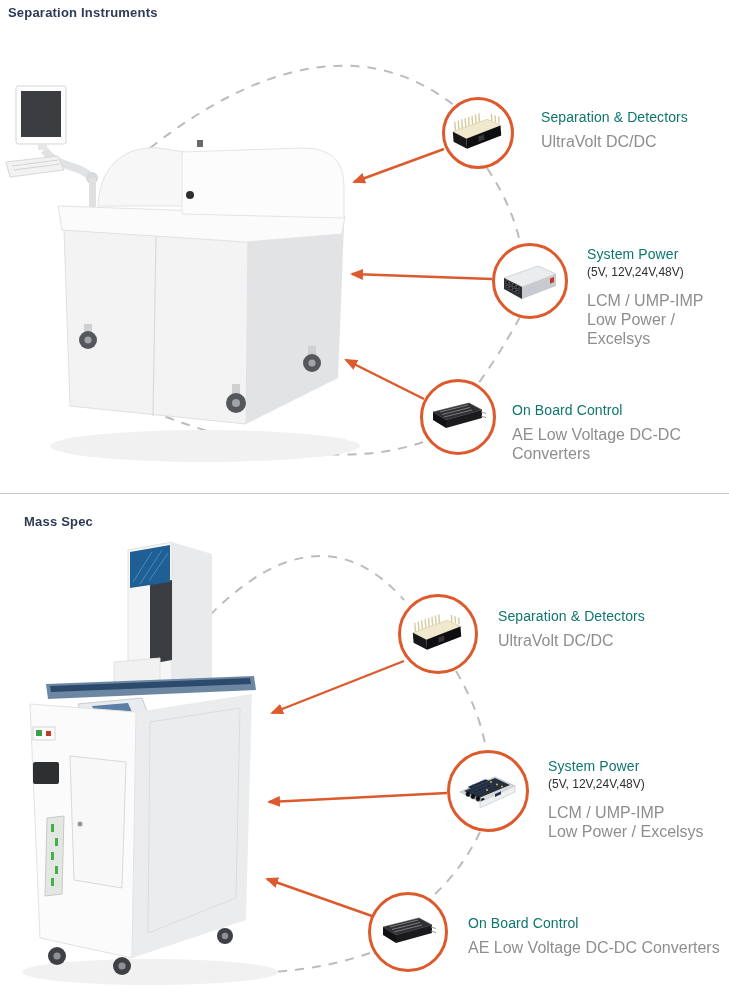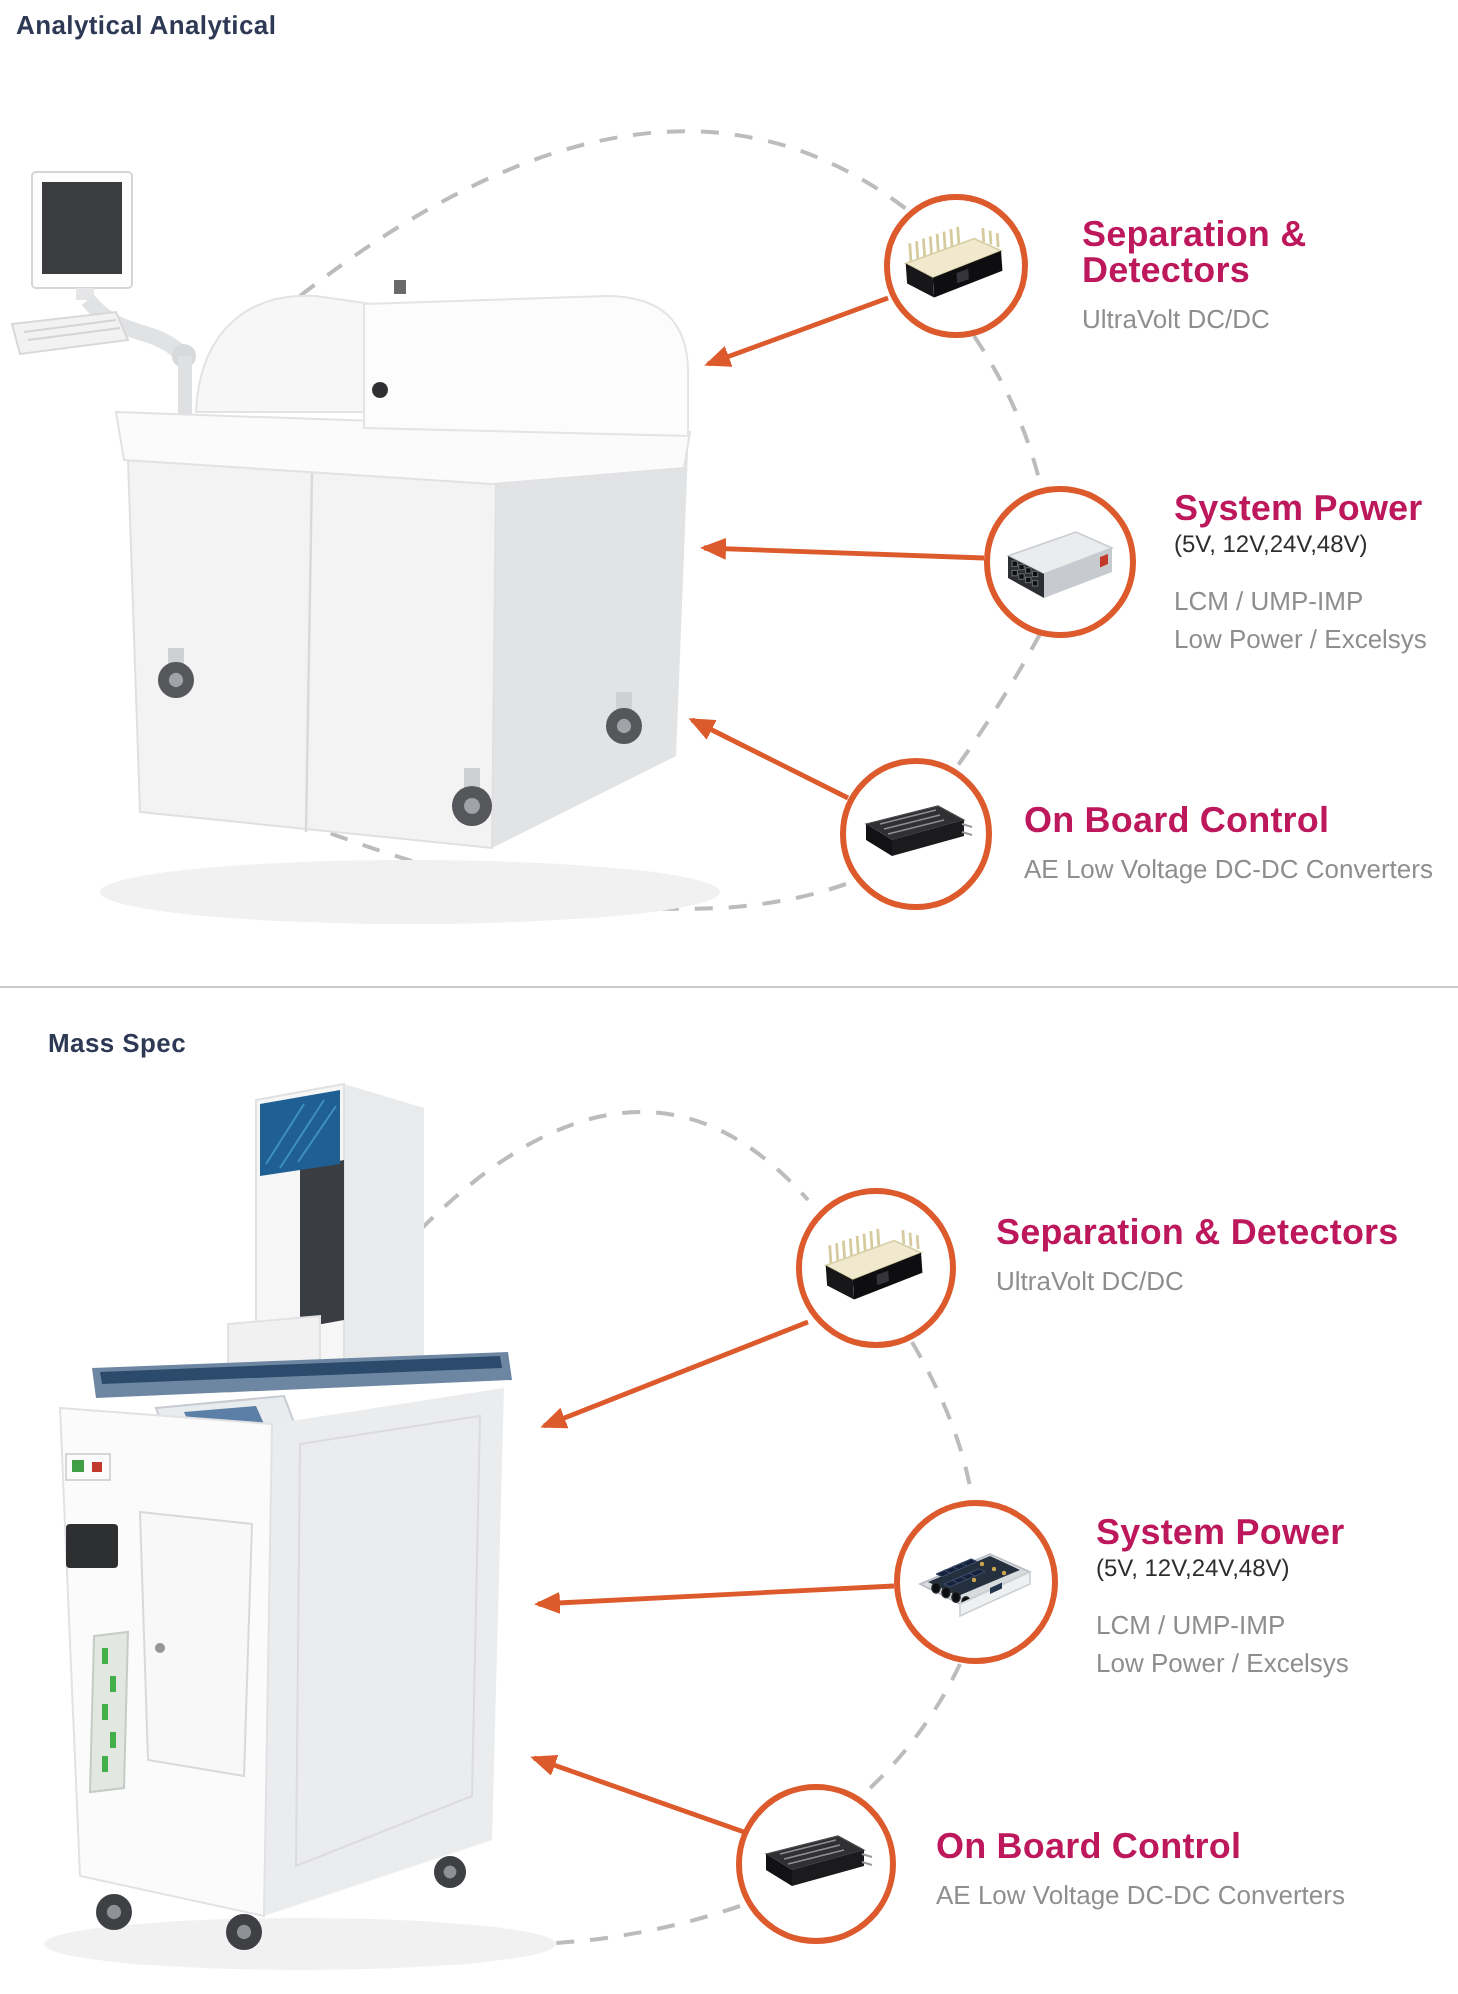--- a/index.html
+++ b/index.html
@@ -4,23 +4,23 @@
 <style>
   html,body{margin:0;padding:0;background:#ffffff;}
   .page{position:relative;width:729px;height:997px;background:#ffffff;overflow:hidden;
         font-family:"Liberation Sans",sans-serif;}
   .section-title{position:absolute;font-size:13px;font-weight:bold;color:#2e3a55;letter-spacing:.2px;}
   .diagram-svg{position:absolute;left:0;top:0;width:729px;height:997px;}
   .divider{position:absolute;left:0;top:493px;width:729px;height:1px;background:#c9c9c9;}
   .callout-circle{position:absolute;border:3px solid #dc5a2b;border-radius:50%;background:#ffffff;
         display:flex;align-items:center;justify-content:center;box-sizing:border-box;}
   .callout-text{position:absolute;}
-  .co-heading{font-size:18px;font-weight:bold;color:#be185d;letter-spacing:.1px;line-height:18px;}
+  .co-heading{font-size:14px;font-weight:normal;color:#0f766e;letter-spacing:.1px;line-height:18px;}
   .co-paren{font-size:12px;color:#2e2e2e;line-height:17px;margin-top:1px;}
-  .co-sub{font-size:13px;color:#8e8e8e;line-height:19px;}
+  .co-sub{font-size:16px;color:#8e8e8e;line-height:19px;}
   .gap6{margin-top:6px;} .gap8{margin-top:10px;}
 </style>
 </head>
 <body>
 
 <div class="page">
 
   <svg class="diagram-svg" viewBox="0 0 729 997" xmlns="http://www.w3.org/2000/svg">
     <defs>
       <marker id="ah" markerUnits="userSpaceOnUse" markerWidth="13" markerHeight="11" refX="11" refY="5.5" orient="auto">
@@ -128,21 +128,21 @@
 
     <g stroke="#dc5a2b" stroke-width="2.4" fill="none">
       <path d="M404,661 L272,713" marker-end="url(#ah)"></path>
       <path d="M447,793 L269,802" marker-end="url(#ah)"></path>
       <path d="M372,916 L267,879" marker-end="url(#ah)"></path>
     </g>
   </svg>
 
   <div class="divider"></div>
 
-  <div class="section-title" style="left:8px;top:5px">Analytical Analytical</div>
+  <div class="section-title" style="left:8px;top:5px">Separation Instruments</div>
   <div class="section-title" style="left:24px;top:514px">Mass Spec</div>
 
   <div class="callout-circle" style="left:442px;top:97px;width:72px;height:72px">
     <svg width="60" height="42" viewBox="0 0 60 42">
       <g transform="rotate(-4 30 21)">
         <g fill="#d6cb9e">
           <rect x="7" y="8.1" width="1.4" height="9"></rect>
             <rect x="10.5" y="7.2" width="1.4" height="9"></rect>
           <rect x="14" y="6.2" width="1.4" height="9"></rect>
             <rect x="17.5" y="5.3" width="1.4" height="9"></rect>

